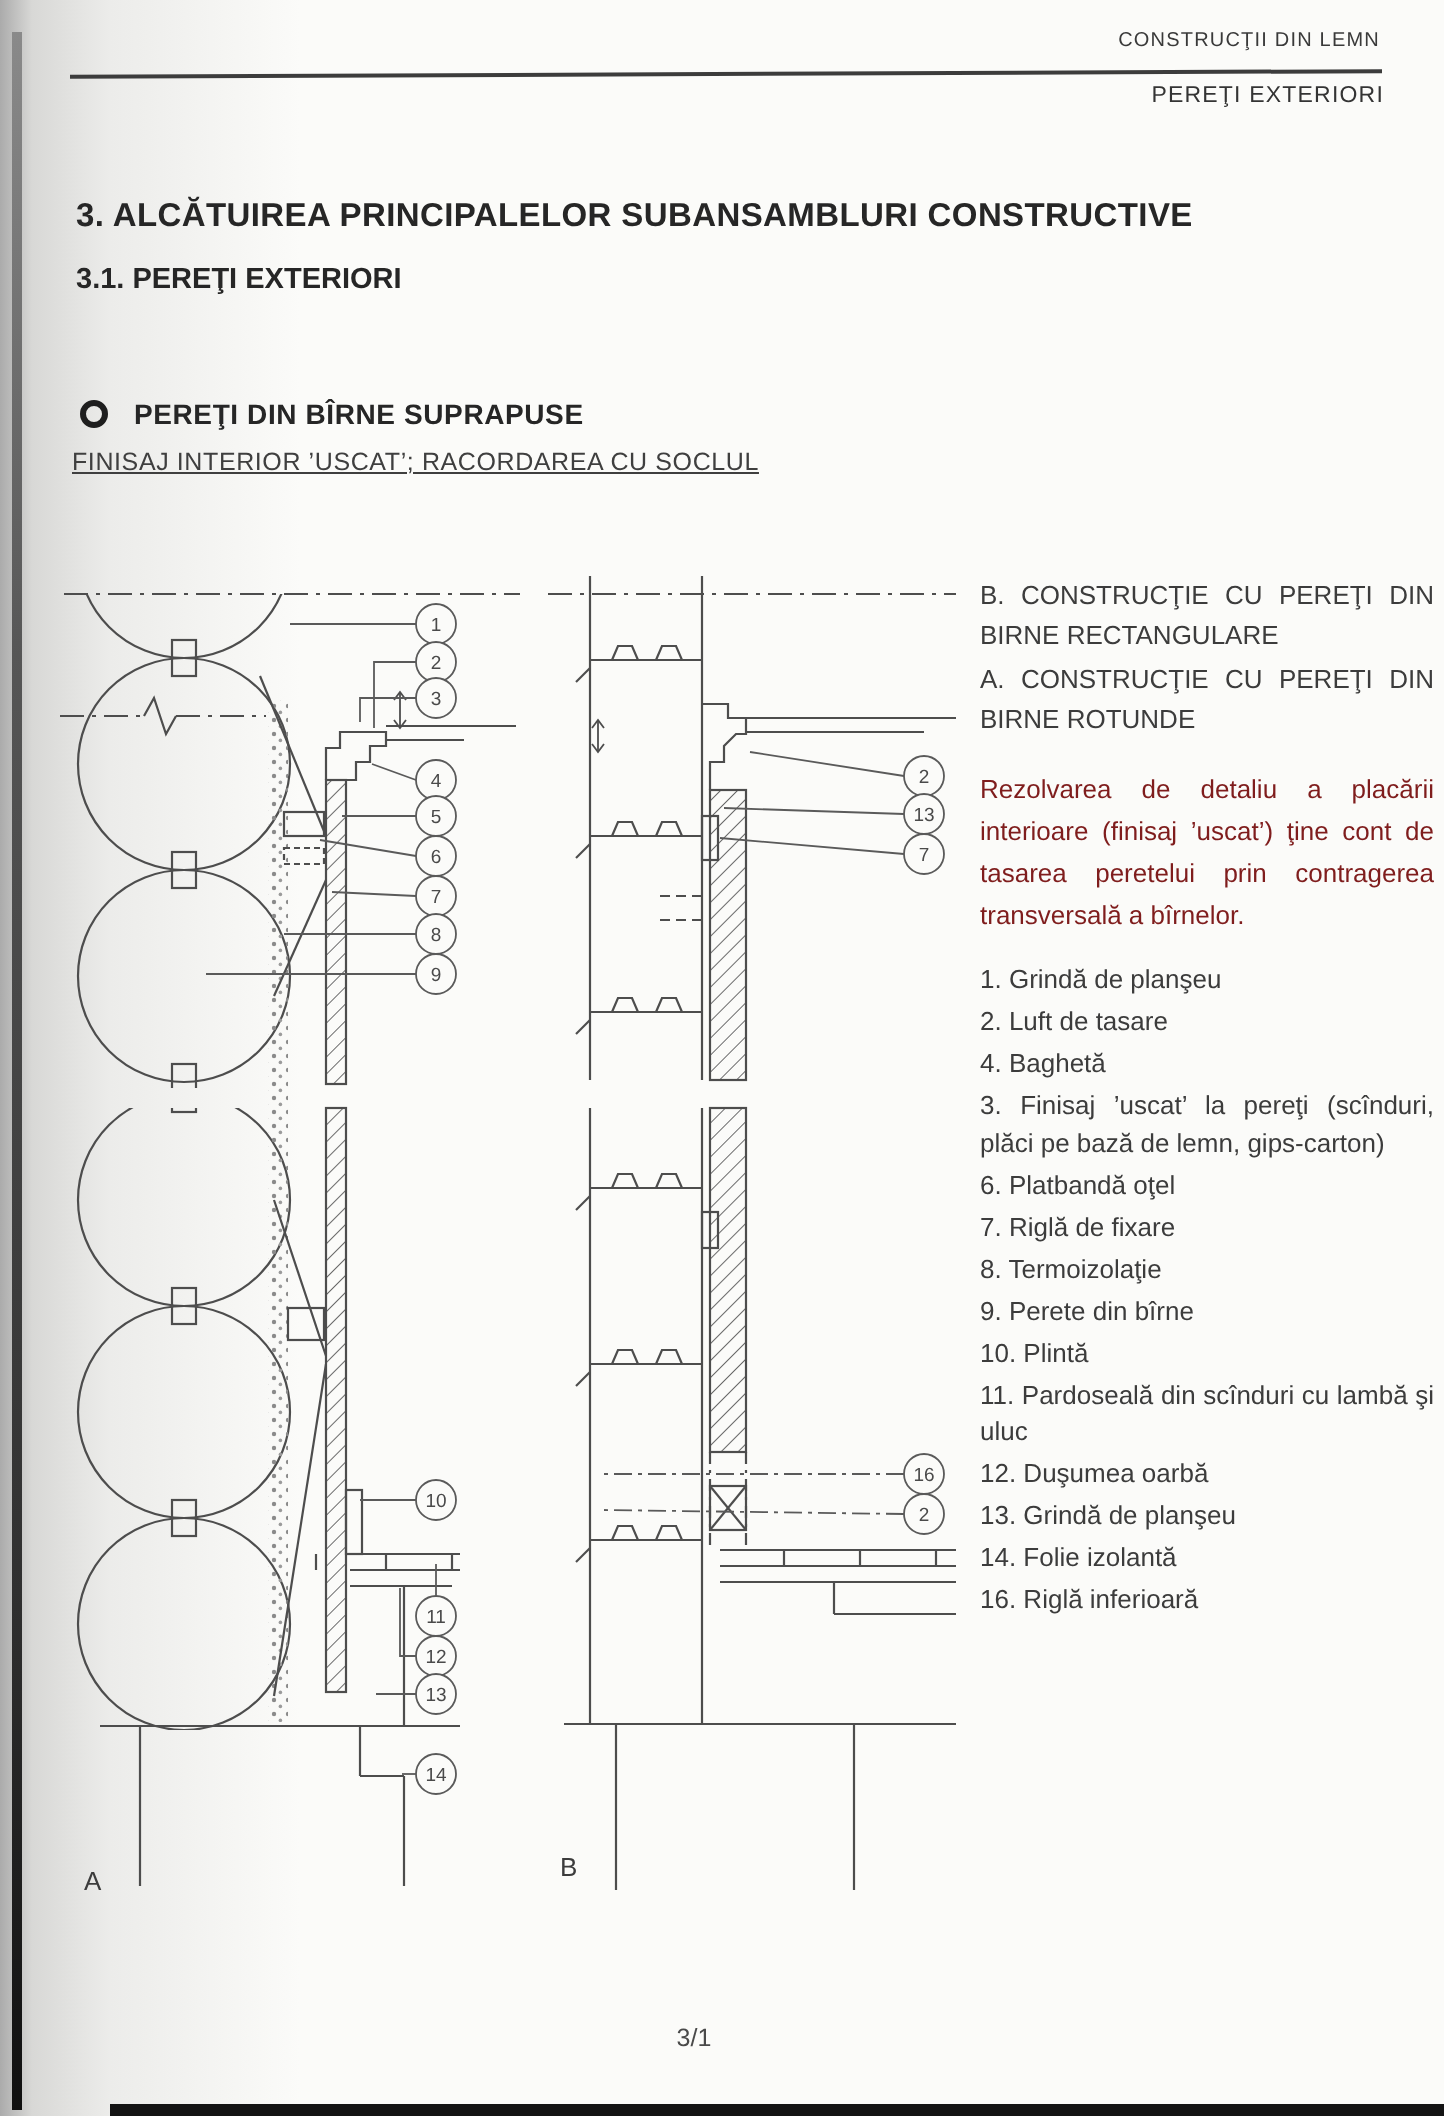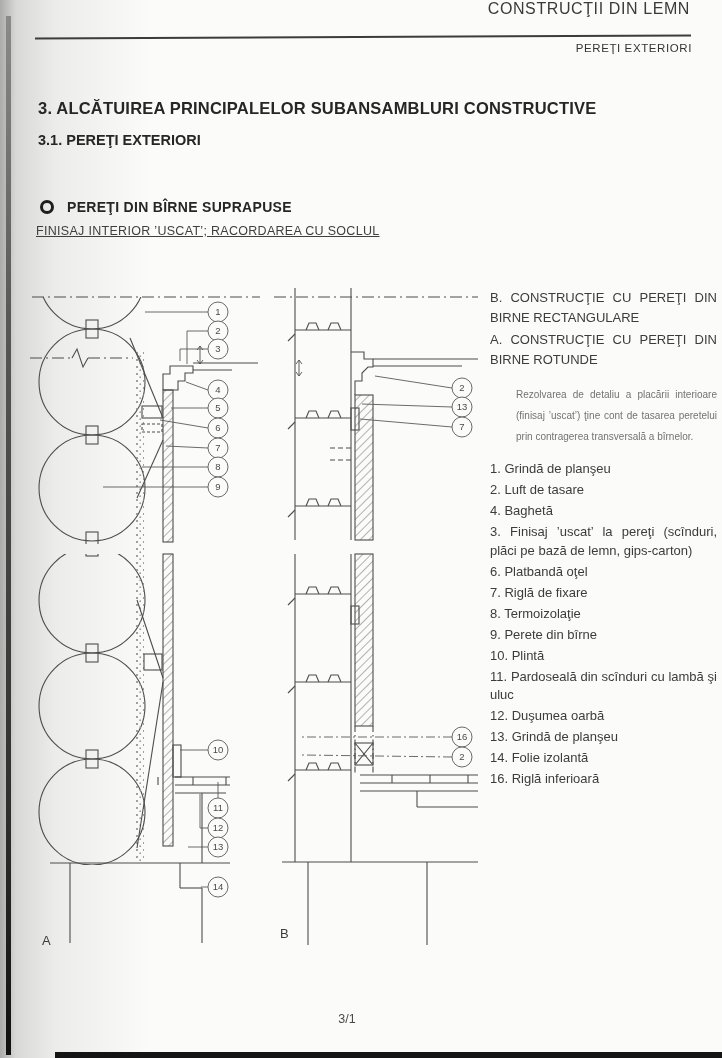--- a/index.html
+++ b/index.html
@@ -5,37 +5,37 @@
   html,body{margin:0;padding:0;background:#888;}
   .page{position:relative;width:722px;height:1058px;background:#fbfbf9;overflow:hidden;
         font-family:"Liberation Sans","DejaVu Sans",sans-serif;color:#3d3d3d;}
   
   .scan-left{position:absolute;left:0;top:0;bottom:0;width:155px;
       background:linear-gradient(90deg,#ababab 0,#d8d8d6 16px,#ececea 55px,rgba(255,255,255,0) 150px);}
   .scan-spine{position:absolute;left:6px;top:16px;bottom:3px;width:5px;
       background:linear-gradient(180deg,#8a8a8a 0%,#565656 30%,#303030 75%,#101010 100%);}
   .scan-bottom{position:absolute;left:55px;right:0;bottom:0;height:6px;background:#141414;}
   
-  .hdr1{position:absolute;top:0;right:32px;font-size:16px;letter-spacing:.6px;color:#3a3a3a;}
+  .hdr1{position:absolute;top:15px;right:32px;font-size:10px;letter-spacing:.6px;color:#3a3a3a;}
   .hdr-rule{position:absolute;top:36px;left:35px;width:656px;height:2px;background:#3c3c3c;transform:rotate(-.25deg);}
   .hdr2{position:absolute;top:42px;right:30px;font-size:11.5px;letter-spacing:.6px;color:#343434;}
   
   .title{position:absolute;top:99px;left:38px;font-size:16.5px;font-weight:bold;color:#262626;letter-spacing:.2px;}
   .subtitle{position:absolute;top:132px;left:38px;font-size:14.5px;font-weight:bold;color:#262626;}
   .topic{position:absolute;top:175px;left:40px;display:flex;align-items:center;gap:13px;margin-top:24px;}
   .ring{width:8px;height:8px;border:3.5px solid #1e1e1e;border-radius:50%;flex:none;}
   .topic-text{font-size:14px;font-weight:bold;color:#262626;letter-spacing:.3px;}
   .subtopic{position:absolute;top:224px;left:36px;font-size:12.5px;color:#3f3f3f;letter-spacing:.3px;text-decoration:underline;}
   
   .figA{position:absolute;left:30px;top:288px;}
   .figB{position:absolute;left:272px;top:288px;}
   
   .rightcol{position:absolute;left:490px;top:288px;width:227px;}
   .cap{font-size:13px;line-height:19.5px;color:#3c3c3c;text-align:justify;margin-bottom:3px;}
-  .para{margin-top:15px;font-size:10px;line-height:21px;color:#737373;text-align:justify;margin-left:26px;}
+  .para{margin-top:15px;font-size:13px;line-height:21px;color:#7f1d1d;text-align:justify;}
   .legend{margin-top:13px;}
   .item{font-size:13px;line-height:18.5px;color:#3c3c3c;text-align:justify;margin-bottom:2.5px;}
   
   .pageno{position:absolute;top:1012px;left:0;width:722px;text-align:center;font-size:12.5px;color:#4a4a4a;transform:translateX(-14px);}
   
   text{font-family:"Liberation Sans","DejaVu Sans",sans-serif;}
   .co-num{font-size:9.5px;fill:#4a4a4a;text-anchor:middle;}
   .fig-label{font-size:13px;fill:#3c3c3c;}
 </style>
 </head>

